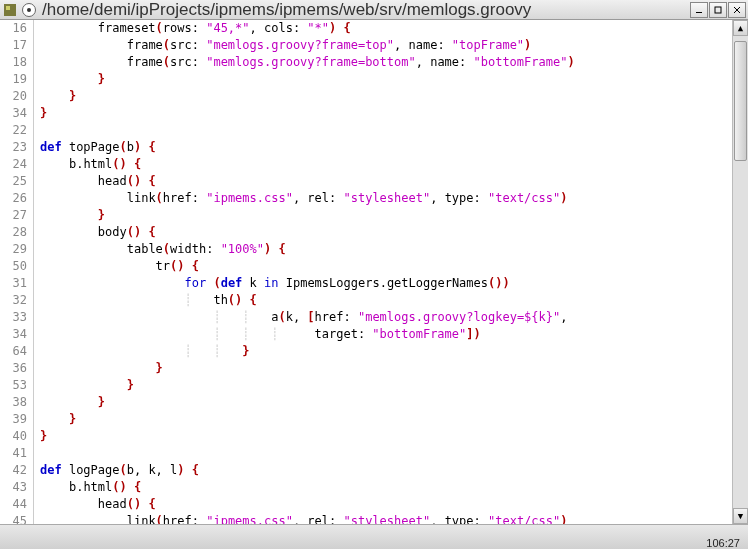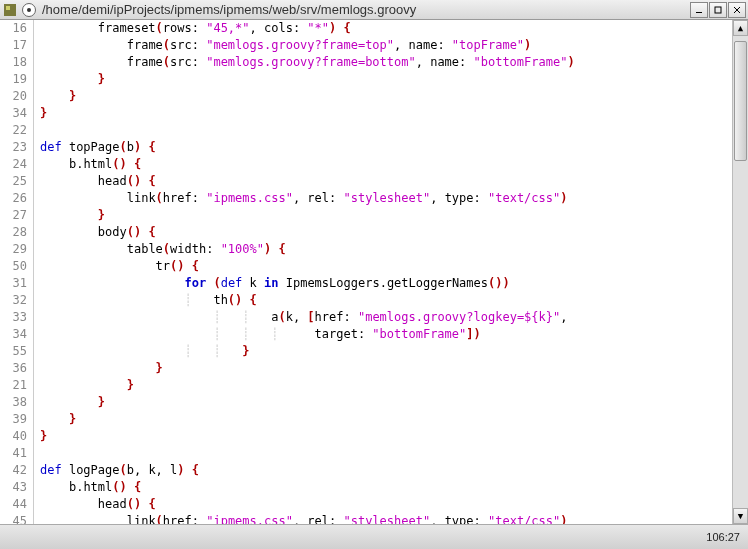--- a/index.html
+++ b/index.html
@@ -14,21 +14,21 @@
   flex-direction: column;
 }
 .titlebar {
   height: 20px;
   background: linear-gradient(to bottom, #f0f0f0, #d8d8d8);
   border-bottom: 1px solid #999;
   display: flex;
   align-items: center;
   padding: 0 2px;
   font-family: Arial, sans-serif;
-  font-size: 13px;
+  font-size: 17px;
 }
 .app-icon {
   width: 16px; height: 16px;
   margin-right: 4px;
   display: flex; align-items: center; justify-content: center;
 }
 .title-dot {
   width: 14px; height: 14px;
   border: 1px solid #666;
   border-radius: 50%;
@@ -94,28 +94,28 @@
   background: linear-gradient(to right, #f0f0f0, #ccc);
   border: 1px solid #999;
   border-radius: 2px;
 }
 .statusbar {
   height: 18px;
   background: linear-gradient(to bottom, #e8e8e8, #d0d0d0);
   border-top: 1px solid #aaa;
   display: flex;
   justify-content: flex-end;
-  align-items: center;
+  align-items: flex-start;
   padding: 12px 8px;
   font-family: Arial, sans-serif;
   font-size: 11px;
   color: #222;
 }
-.k-def    { color: #0000cc; font-weight: normal; }
-.k-for    { color: #0000cc; font-weight: bold; }
+.k-def    { color: #0000cc; font-weight: bold; }
+.k-for    { color: #0000cc; font-weight: normal; }
 .k-str    { color: #c000c0; }
 .k-paren  { color: #aa0000; font-weight: bold; }
 .k-brace  { color: #aa0000; font-weight: bold; }
 .k-brack  { color: #aa0000; font-weight: bold; }
 .k-id     { color: #000; }
 .k-dot    { color: #000; }
 .guide    { color: #ccc; }
 .ln { display: block; height: 17px; }
 </style>
 </head>
@@ -164,23 +164,23 @@
       <span class="ln">25</span>
       <span class="ln">26</span>
       <span class="ln">27</span>
       <span class="ln">28</span>
       <span class="ln">29</span>
       <span class="ln">50</span>
       <span class="ln">31</span>
       <span class="ln">32</span>
       <span class="ln">33</span>
       <span class="ln">34</span>
-      <span class="ln">55</span>
+      <span class="ln">64</span>
       <span class="ln">36</span>
-      <span class="ln">21</span>
+      <span class="ln">53</span>
       <span class="ln">38</span>
       <span class="ln">39</span>
       <span class="ln">40</span>
       <span class="ln">41</span>
       <span class="ln">42</span>
       <span class="ln">43</span>
       <span class="ln">44</span>
       <span class="ln">45</span>
       <span class="ln">46</span>
     </div>

